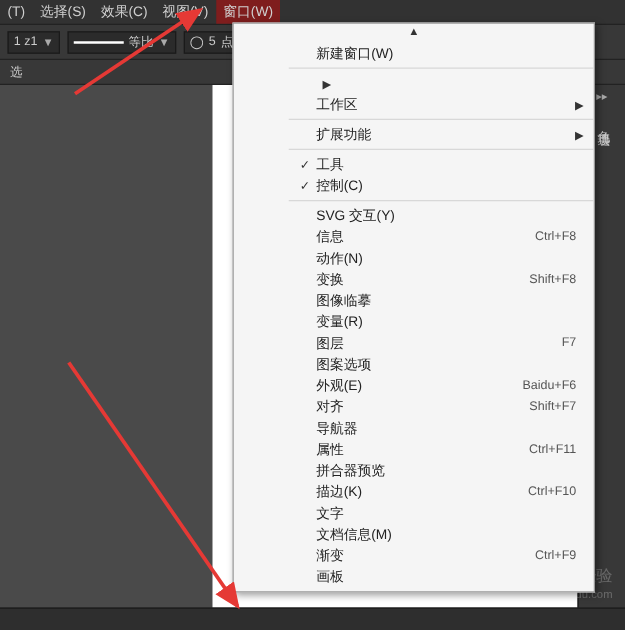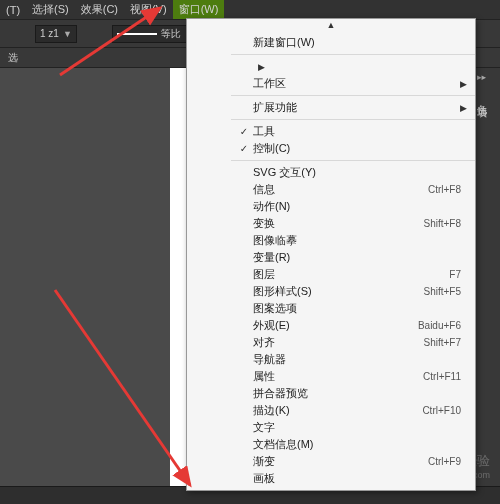--- a/index.html
+++ b/index.html
@@ -19,42 +19,41 @@
   background: #323232;
   border-bottom: 1px solid #222;
   align-items: center;
   padding-left: 0;
 }
 .menubar .menu-item {
   padding: 2px 6px;
   cursor: pointer;
 }
 .menubar .menu-item.active {
-  background: #4d7c0f;
+  background: #7f1d1d;
 }
 .toolbar {
   display: flex;
   height: 28px;
   background: #383838;
   border-bottom: 1px solid #222;
   align-items: center;
   gap: 6px;
   padding: 0 6px;
   font-size: 10px;
 }
 .opt-box {
   background: #2b2b2b;
   border: 1px solid #1a1a1a;
   color: #ccc;
   padding: 1px 4px;
   display: inline-flex;
   align-items: center;
   gap: 4px;
   height: 18px;
-  margin-left: 29px;
 }
 .chev { font-size: 9px; color: #aaa; }
 .line-thumb {
   display: inline-block;
   width: 40px;
   height: 2px;
   background: #fff;
   vertical-align: middle;
 }
 .second-row {
@@ -290,25 +289,20 @@
       </div>
       <div class="item">
         <span class="check"></span>
         <span class="label">变量(R)</span>
         <span class="shortcut"></span>
       </div>
       <div class="item">
         <span class="check"></span>
         <span class="label">图层</span>
         <span class="shortcut">F7</span>
-      </div>
-      <div class="item">
-        <span class="check"></span>
-        <span class="label">图形样式(S)</span>
-        <span class="shortcut">Shift+F5</span>
       </div>
       <div class="item">
         <span class="check"></span>
         <span class="label">图案选项</span>
         <span class="shortcut"></span>
       </div>
       <div class="item">
         <span class="check"></span>
         <span class="label">外观(E)</span>
         <span class="shortcut">Baidu+F6</span>

